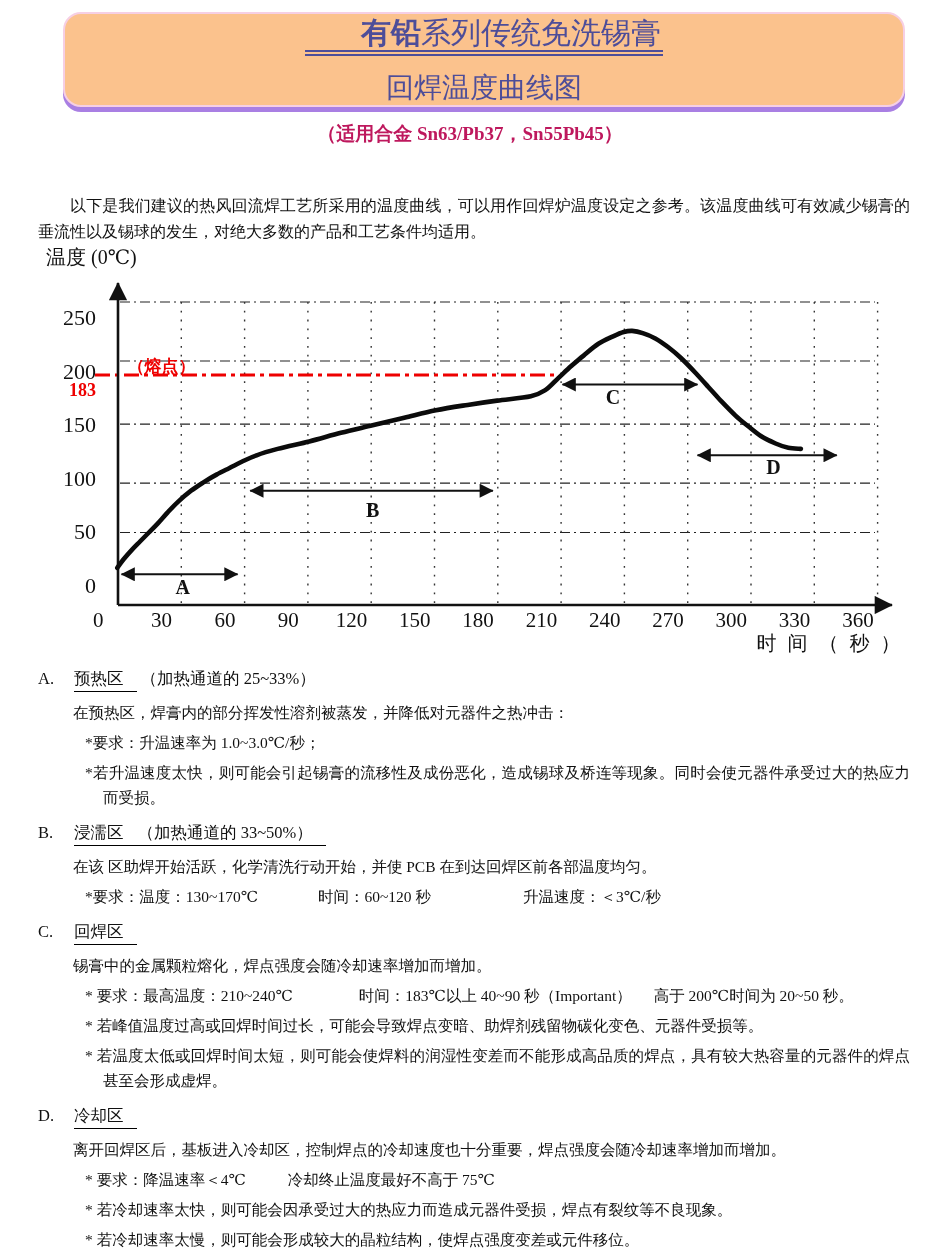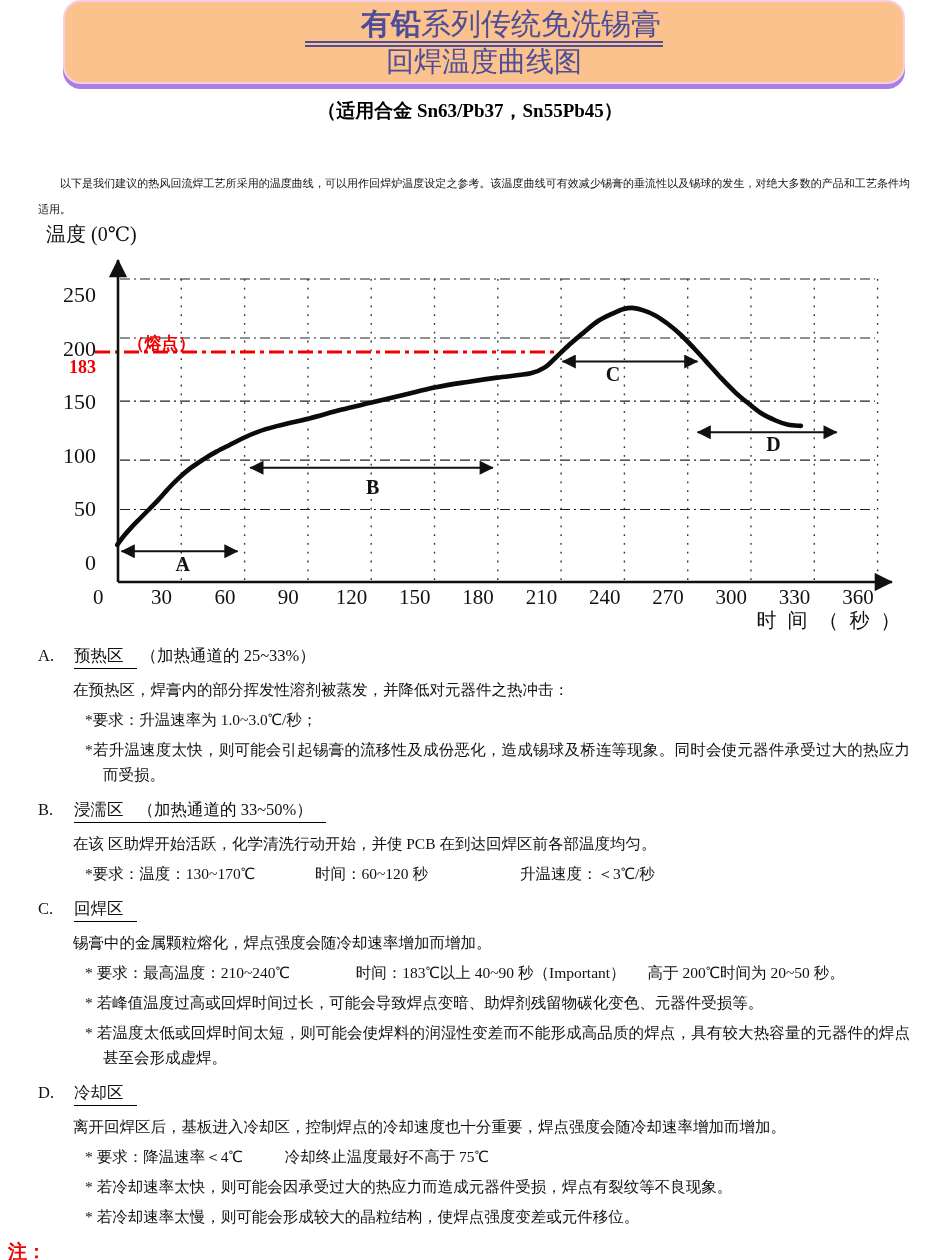--- a/index.html
+++ b/index.html
@@ -4,35 +4,35 @@
 <style>
   html,body{margin:0;padding:0;}
   body{
     width:940px;height:1260px;overflow:hidden;background:#ffffff;
     font-family:"Liberation Serif","DejaVu Serif",serif;color:#111;
   }
   .page{position:relative;width:940px;height:1260px;}
 
   
   .header-box{
-    margin:0 35px 0 63px;height:84px;border-radius:18px;
+    margin:12px 35px 0 63px;height:95px;border-radius:18px;
     background:#FBC28D;border:2px solid #f6cfe4;
     box-shadow:0 5px 0 0 #A97FE3;
-    display:flex;flex-direction:column;justify-content:center;align-items:center;
+    display:flex;flex-direction:column;justify-content:space-between;align-items:center;
     box-sizing:border-box;
   }
   .title1{font-size:30px;color:#4D4D99;line-height:38px;white-space:nowrap;}
   .title1 .u-wrap{border-bottom:6px double #4D4D99;padding:0 2px 1px 56px;}
   .title1 .bold{font-weight:bold;}
   .title2{font-size:28px;color:#4D4D99;line-height:34px;margin-top:2px;}
-  .subtitle{margin-top:14px;text-align:center;font-size:19px;font-weight:bold;color:#000000;}
+  .subtitle{margin-top:14px;text-align:center;font-size:19px;font-weight:bold;color:#be185d;}
 
   
   .intro{
-    margin:46px 30px 0 38px;font-size:11px;line-height:26px;
+    margin:46px 30px 0 38px;font-size:16px;line-height:26px;
     text-indent:2em;text-align:justify;
   }
 
   
   .chart-svg{display:block;margin:-8px 0 0 30px;}
   .chart-svg text{fill:#111;}
   .chart-svg .hgrid{stroke:#222;stroke-width:1.2;stroke-dasharray:10 4 2 4;}
   .chart-svg .vgrid{stroke:#333;stroke-width:1.4;stroke-dasharray:1.8 7;}
   .chart-svg .mline{stroke:#EE0000;stroke-width:3;stroke-dasharray:15 5 4 5;}
   .chart-svg .axis{stroke:#111;stroke-width:2.6;fill:none;}
@@ -46,21 +46,21 @@
   .chart-svg .ytitle{font-size:20px;}
   .chart-svg .xtitle{font-size:20px;letter-spacing:3px;}
 
   
   .sections{margin-top:-6px;}
   .sec-head{margin:12px 30px 10px 38px;font-size:16.5px;}
   .sec-id{display:inline-block;width:36px;}
   .sec-u{border-bottom:1.5px solid #000;padding:0 13px 3px 0;margin-top:6px;}
   .sec-suffix{margin-left:4px;text-align:center;}
   .sec-suffix-in{margin-left:14px;}
-  .sections p.line{margin:0 30px 5px 73px;font-size:15.5px;line-height:25px;text-align:justify;font-family:Liberation Serif, serif;}
+  .sections p.line{margin:0 30px 5px 73px;font-size:15.5px;line-height:25px;text-align:justify;}
   .sections p.star{margin-left:85px;padding-left:18px;text-indent:-18px;}
   .gap-b2{margin-left:60px;}  .gap-b3{margin-left:92px;}
   .gap-c2{margin-left:26px;padding-left:40px;}  .gap-c3{margin-left:22px;}
   .gap-d2{margin-left:42px;}
 
   
   .notes-head{margin:10px 0 6px 8px;font-size:19px;font-weight:bold;color:#EE0000;}
 </style>
 </head>
 <body>

